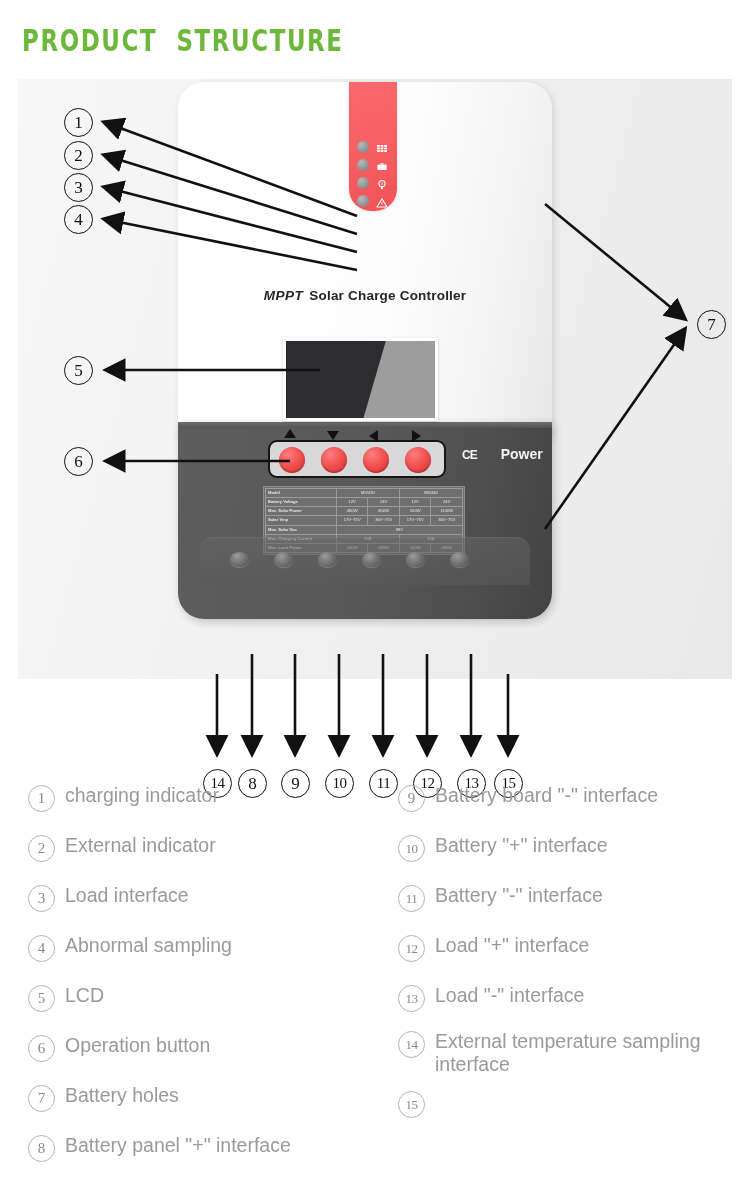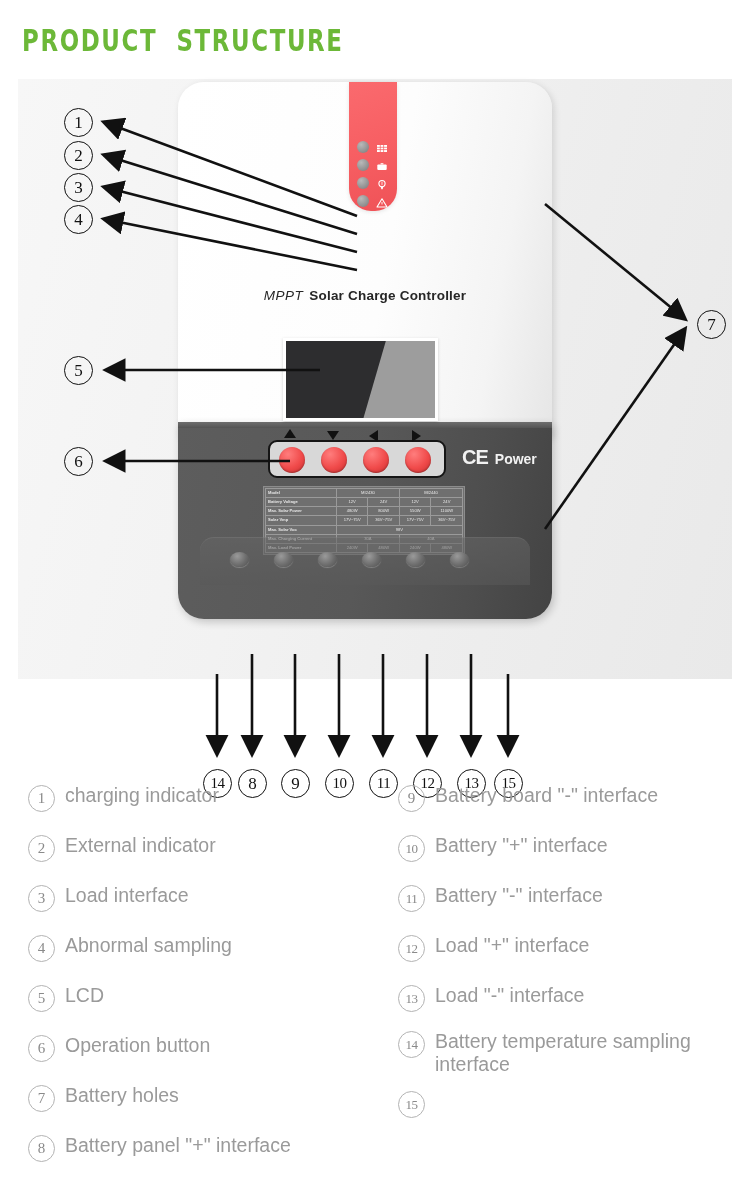--- a/index.html
+++ b/index.html
@@ -71,21 +71,21 @@
     background:radial-gradient(circle at 35% 30%,#b9b9b9,#8d8d8d 70%,#7b7b7b);
   }
   .led-ico { position:absolute; left:19px; top:1px; width:12px; height:12px; }
 
   
   #brand {
     position:absolute; left:0; top:206px; width:374px;
     text-align:center; white-space:nowrap;
     font-size:13.5px; color:#262626;
   }
-  #brand .mppt { font-weight:normal; font-style:italic; letter-spacing:.5px; }
+  #brand .mppt { font-weight:bold; font-style:italic; letter-spacing:.5px; }
   #brand .sub  { font-weight:bold; letter-spacing:.2px; margin-left:6px;text-align:center;}
 
   
   #lcd {
     position:absolute; left:105px; top:256px; width:155px; height:83px;
     background:#fff; padding:3px;
     box-shadow:0 1px 3px rgba(0,0,0,.18);
   }
   #lcd-inner {
     position:relative; width:100%; height:100%; overflow:hidden;
@@ -109,21 +109,21 @@
     box-shadow:inset 0 -1px 2px rgba(0,0,0,.3);
   }
   .arrow-mark {
     position:absolute; top:-13px; width:0; height:0;
   }
   
   #marks {
     position:absolute; left:284px; top:364px;
     color:#f2f2f2; font-size:14px; font-weight:bold; white-space:nowrap;
   }
-  #marks .ce { font-size:20px; letter-spacing:-1px; margin-right:7px; }
+  #marks .ce { font-size:12px; letter-spacing:-1px; margin-right:24px; }
 
   
   #spec {
     position:absolute; left:85px; top:404px; width:202px;
     background:#6f6f6f; border:1px solid #8c8c8c;
     padding:1px;
   }
   #spec table { width:100%; border-collapse:collapse; }
   #spec td {
     border:.6px solid #9a9a9a;
@@ -427,18 +427,18 @@
     <div class="leg-item" style="left: 398px; top: 172px; width: 340px;">
       <div class="leg-circ wide">12</div>
       <div class="leg-txt">Load "+" interface</div>
     </div>
     <div class="leg-item" style="left: 398px; top: 222px; width: 340px;">
       <div class="leg-circ wide">13</div>
       <div class="leg-txt">Load "-" interface</div>
     </div>
     <div class="leg-item" style="left: 398px; top: 268px; width: 340px;">
       <div class="leg-circ wide">14</div>
-      <div class="leg-txt">Battery temperature sampling interface</div>
+      <div class="leg-txt">External temperature sampling interface</div>
     </div>
     <div class="leg-item" style="left: 398px; top: 328px; width: 340px;">
       <div class="leg-circ wide">15</div>
     </div>
   </div>
 
 </body></html>

